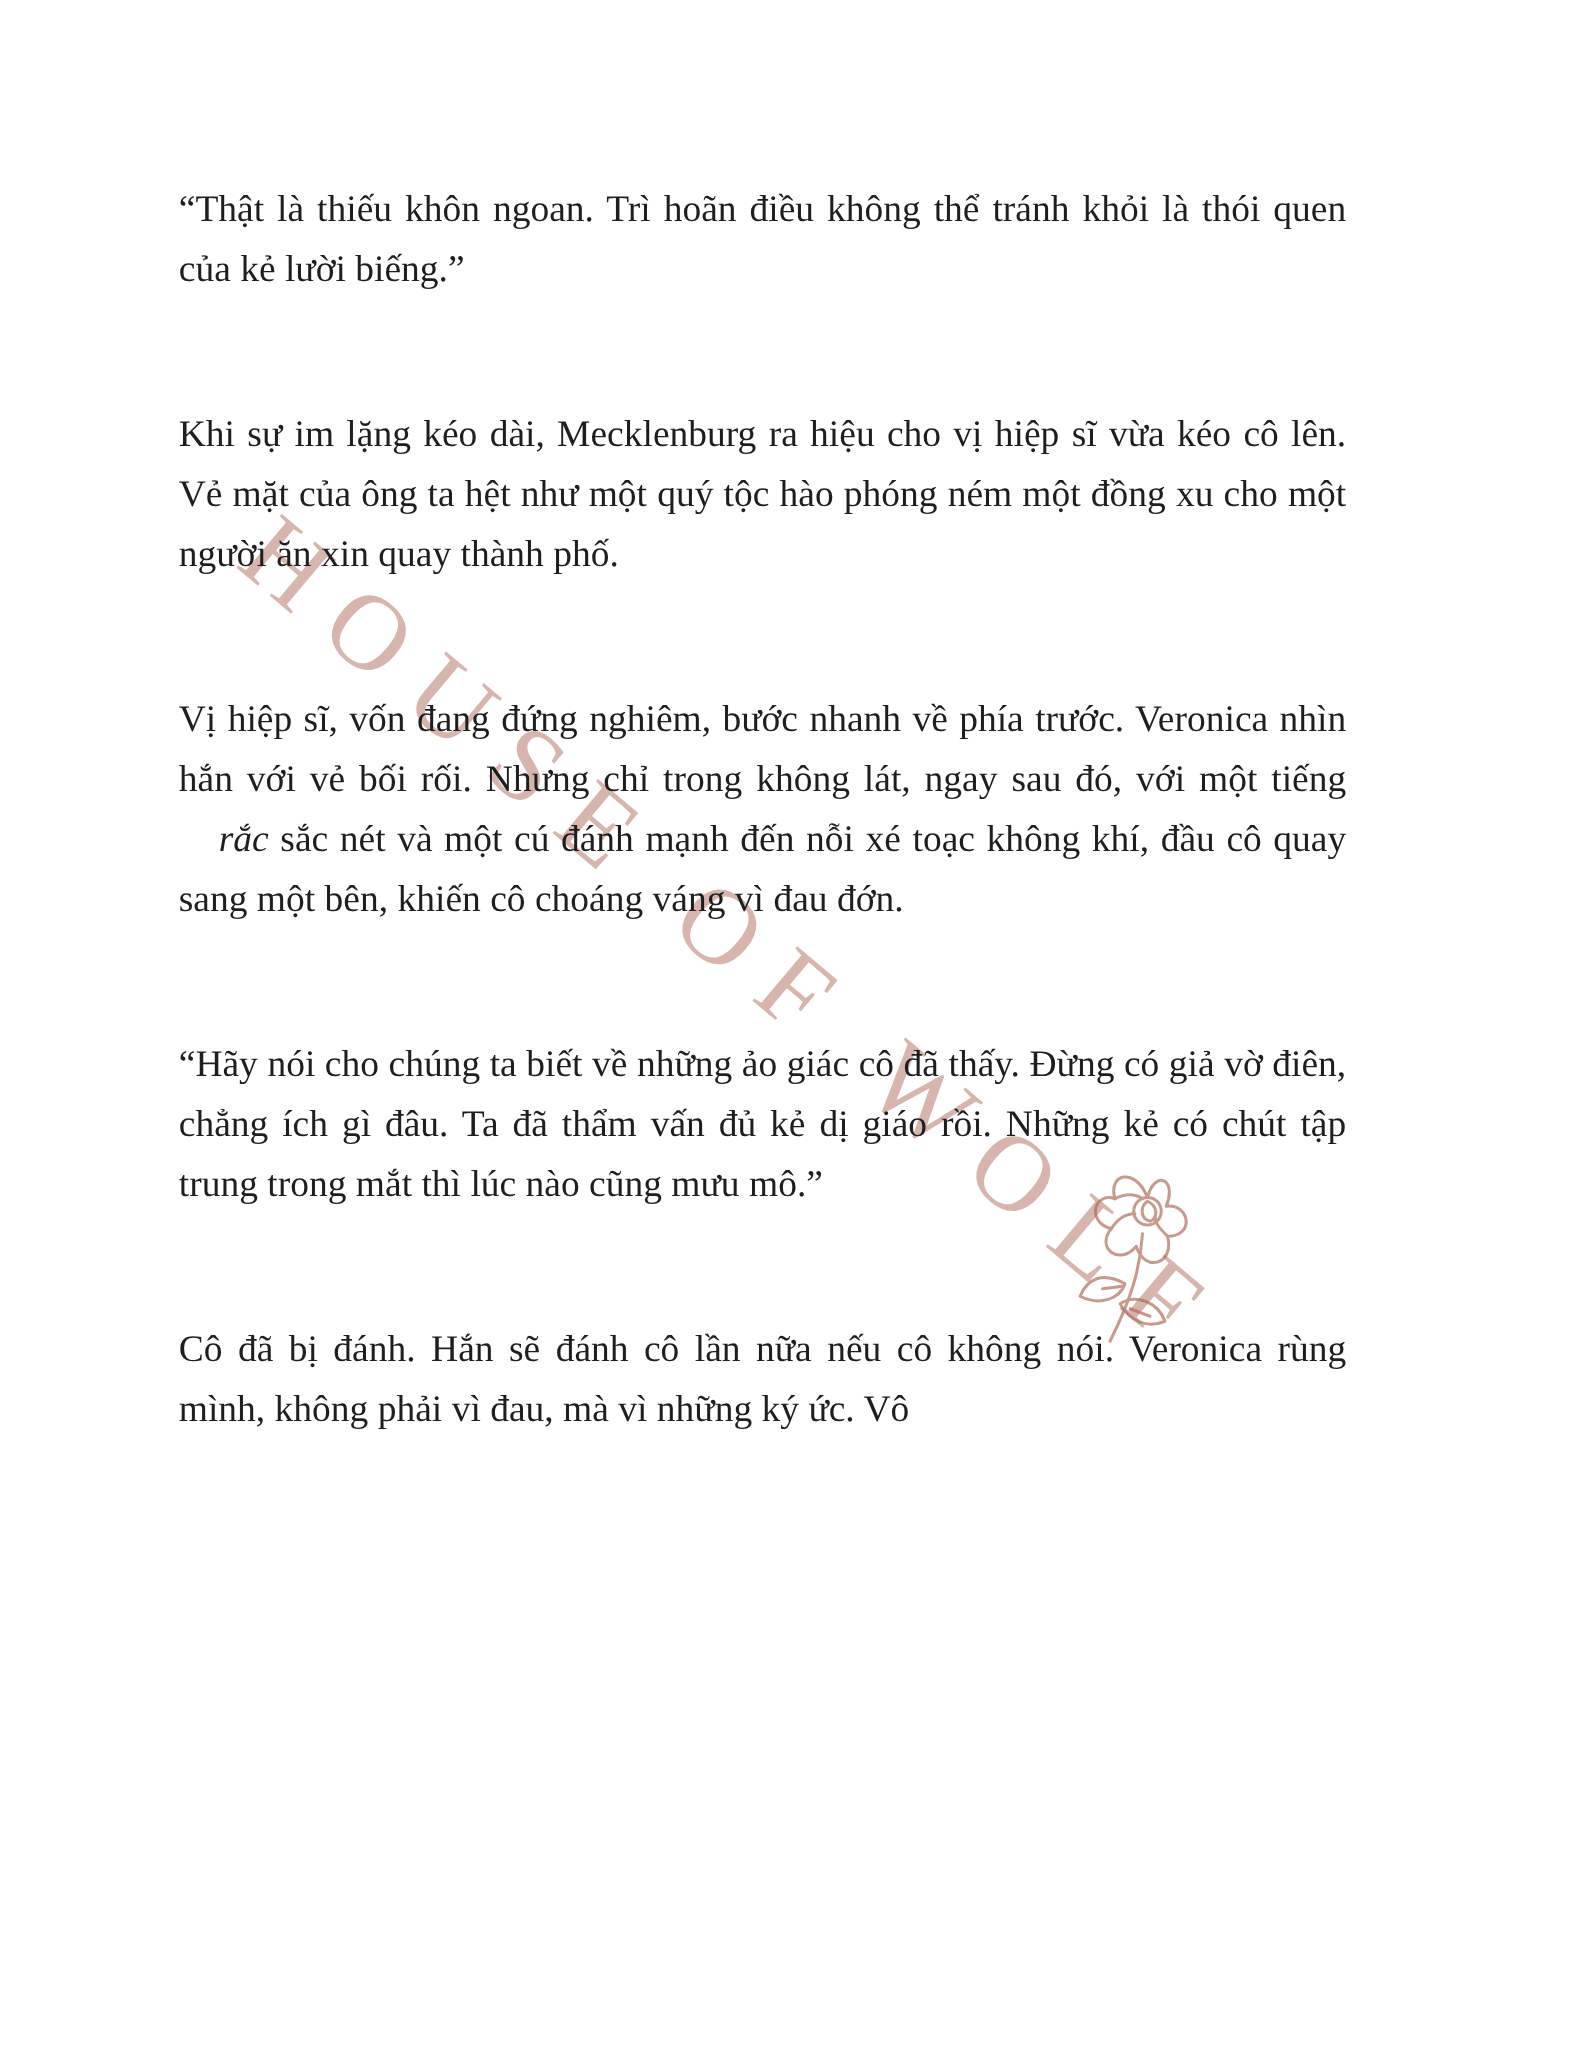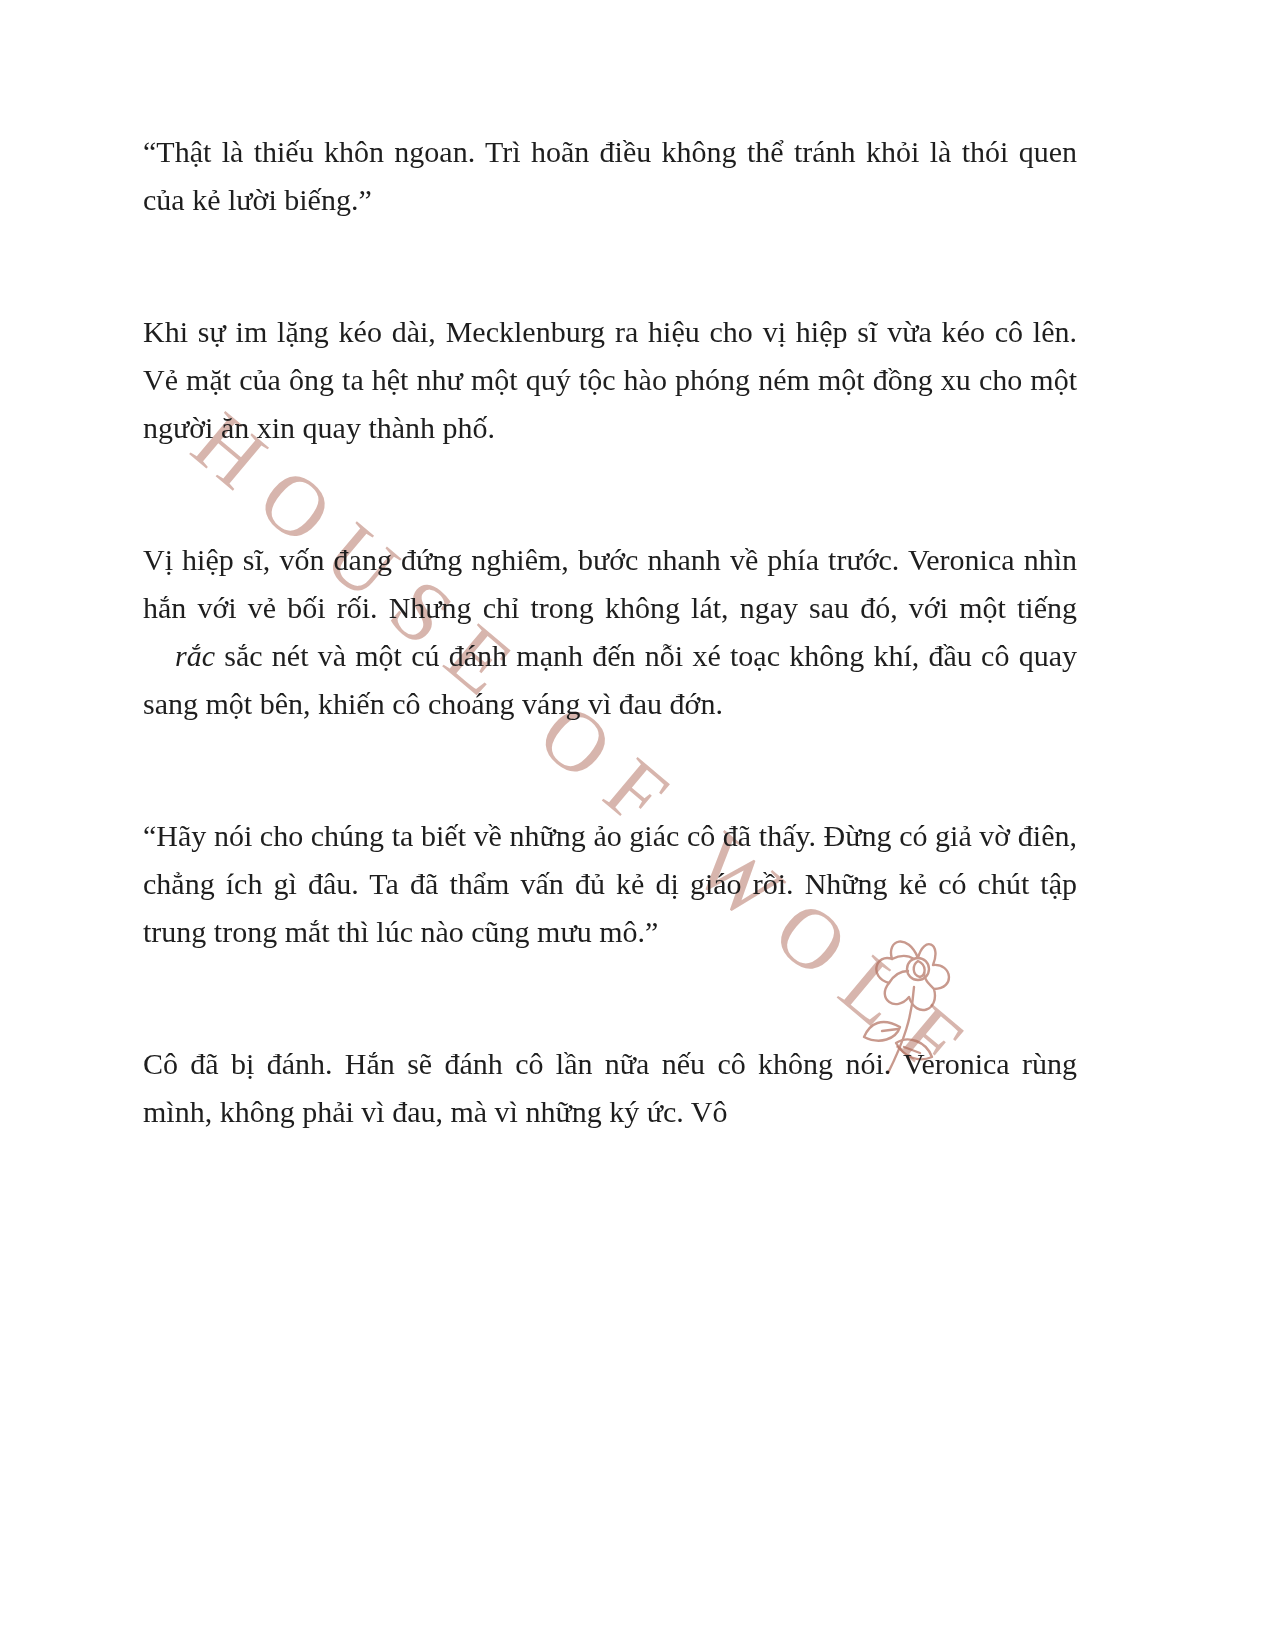--- a/index.html
+++ b/index.html
@@ -31,21 +31,21 @@
   .flower {
     position: absolute;
     left: 842px;
     top: 925px;
     z-index: 1;
     opacity: 0.7;
   }
   .content {
     position: absolute;
     left: 143px;
-    top: 128px;
+    top: 144px;
     width: 934px;
     z-index: 2;
     color: #1e1e1e;
     font-size: 30px;
     line-height: 48px;
     text-align: justify;
   }
   .content p { margin-bottom: 84px; }
   .content p:last-child { margin-bottom: 0; }
   .content em { font-style: italic; margin-left: 32px; }

